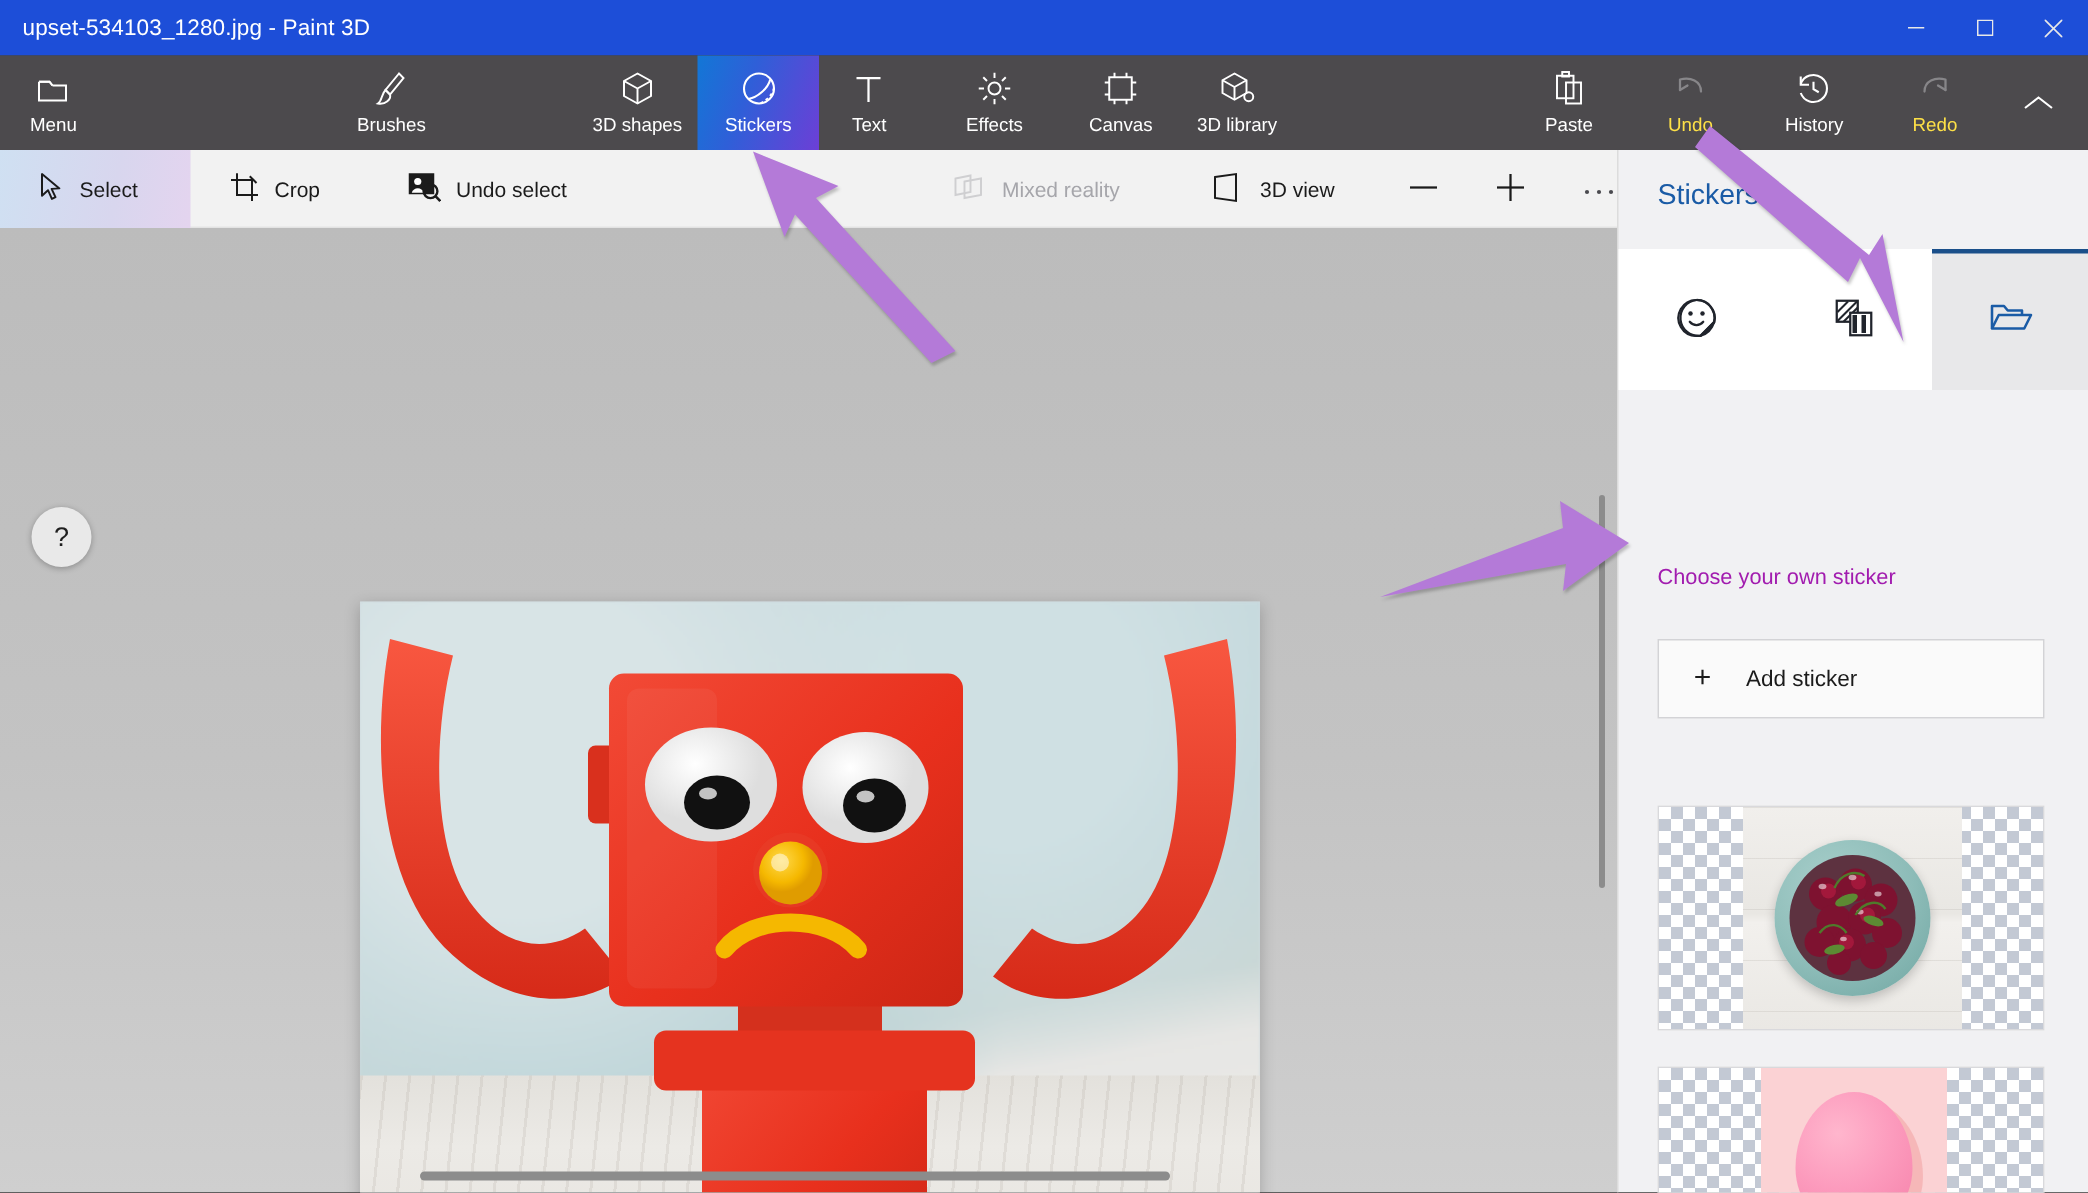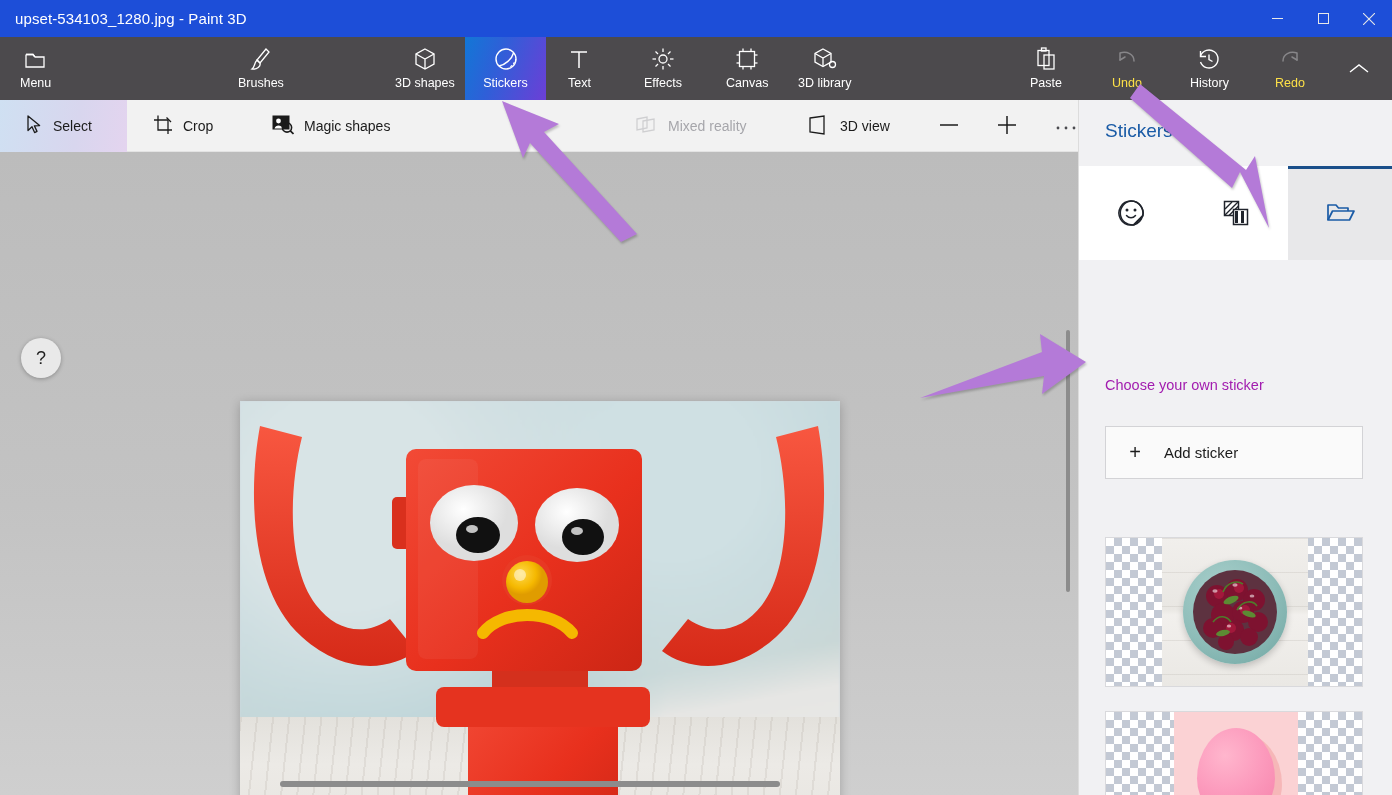--- a/index.html
+++ b/index.html
@@ -418,21 +418,21 @@
     <div class="sub-item" style="left:246px;">
       <span>
         <svg width="22" height="20" viewBox="0 0 22 20">
             <rect x="0.5" y="0.5" width="17" height="14" fill="#1b1b1b"></rect>
             <circle cx="6.5" cy="6" r="2.4" fill="#fff"></circle>
             <path d="M2.5 13.5 C3.5 9.5 9.5 9.5 10.5 13.5 Z" fill="#fff"></path>
             <circle cx="15" cy="12.5" r="4.6" fill="none" stroke="#1b1b1b" stroke-width="1.6"></circle>
             <line x1="18.3" y1="15.8" x2="21.5" y2="19" stroke="#1b1b1b" stroke-width="1.7"></line>
           </svg>
       </span>
-      <span>Magic shapes</span>
+      <span>Undo select</span>
     </div>
 
     <div class="sub-item disabled" style="left:608px;">
       <span>
         <svg width="24" height="20" viewBox="0 0 24 20">
             <path d="M3 4 L13 2 V13 L3 15 Z" fill="none" stroke="#a6a6ab" stroke-width="1.3"></path>
             <path d="M9 6 L20 4 V15 L9 17 Z" fill="none" stroke="#a6a6ab" stroke-width="1.3"></path>
           </svg>
       </span>
       <span>Mixed reality</span>

